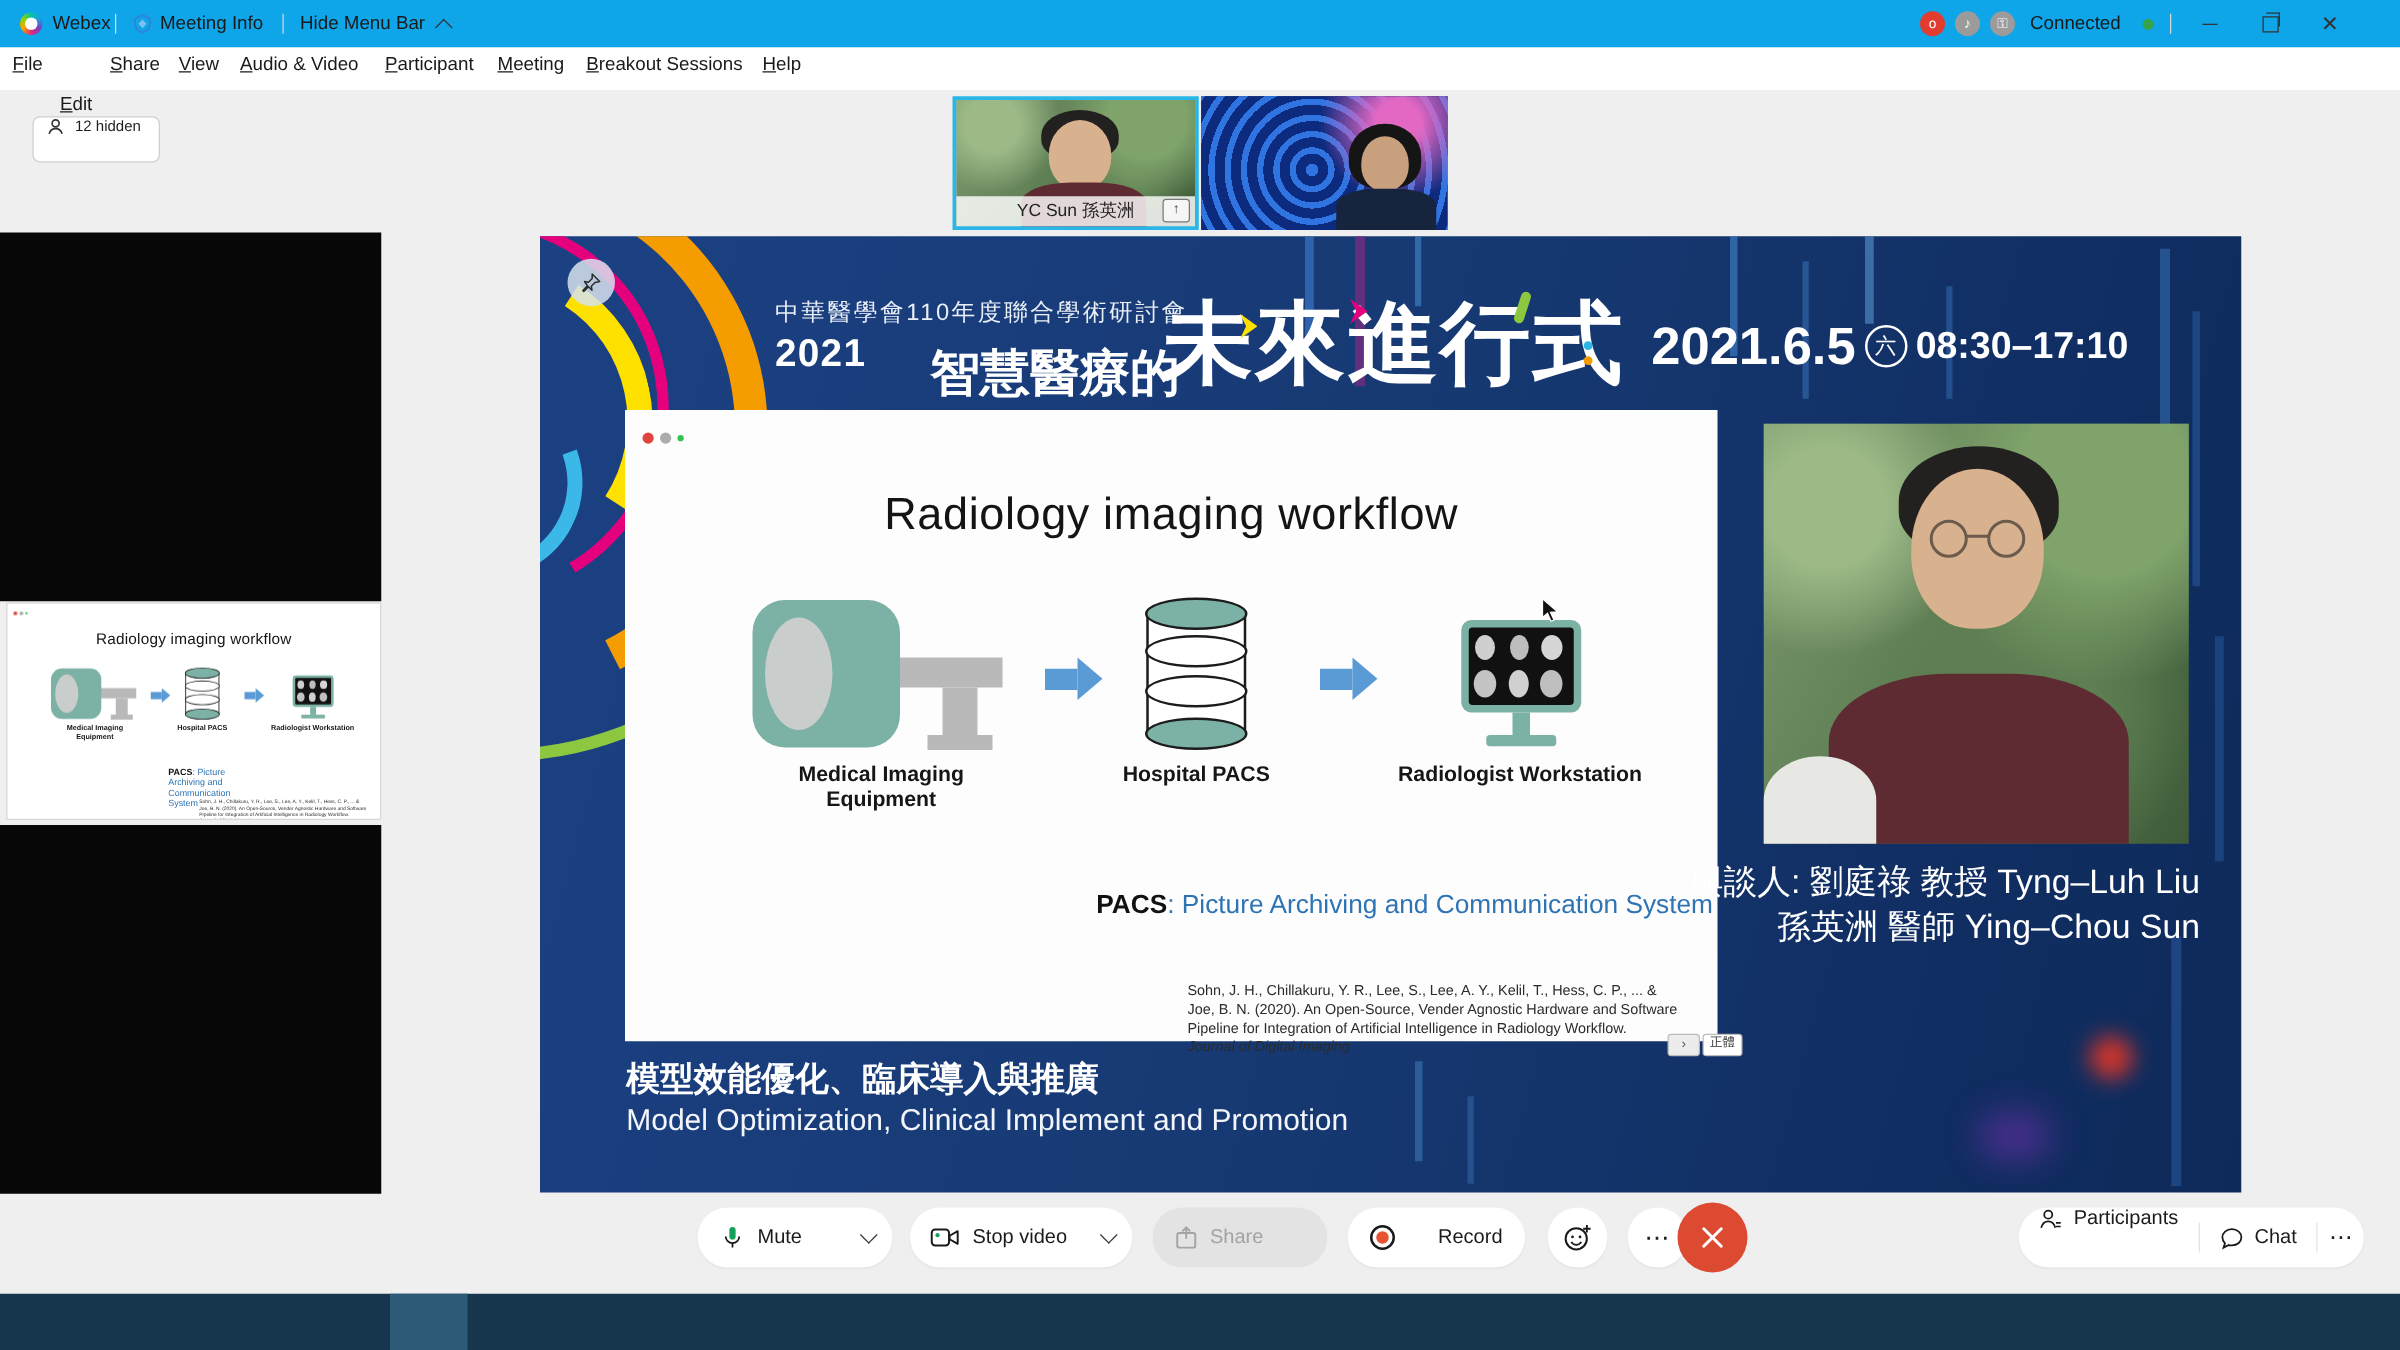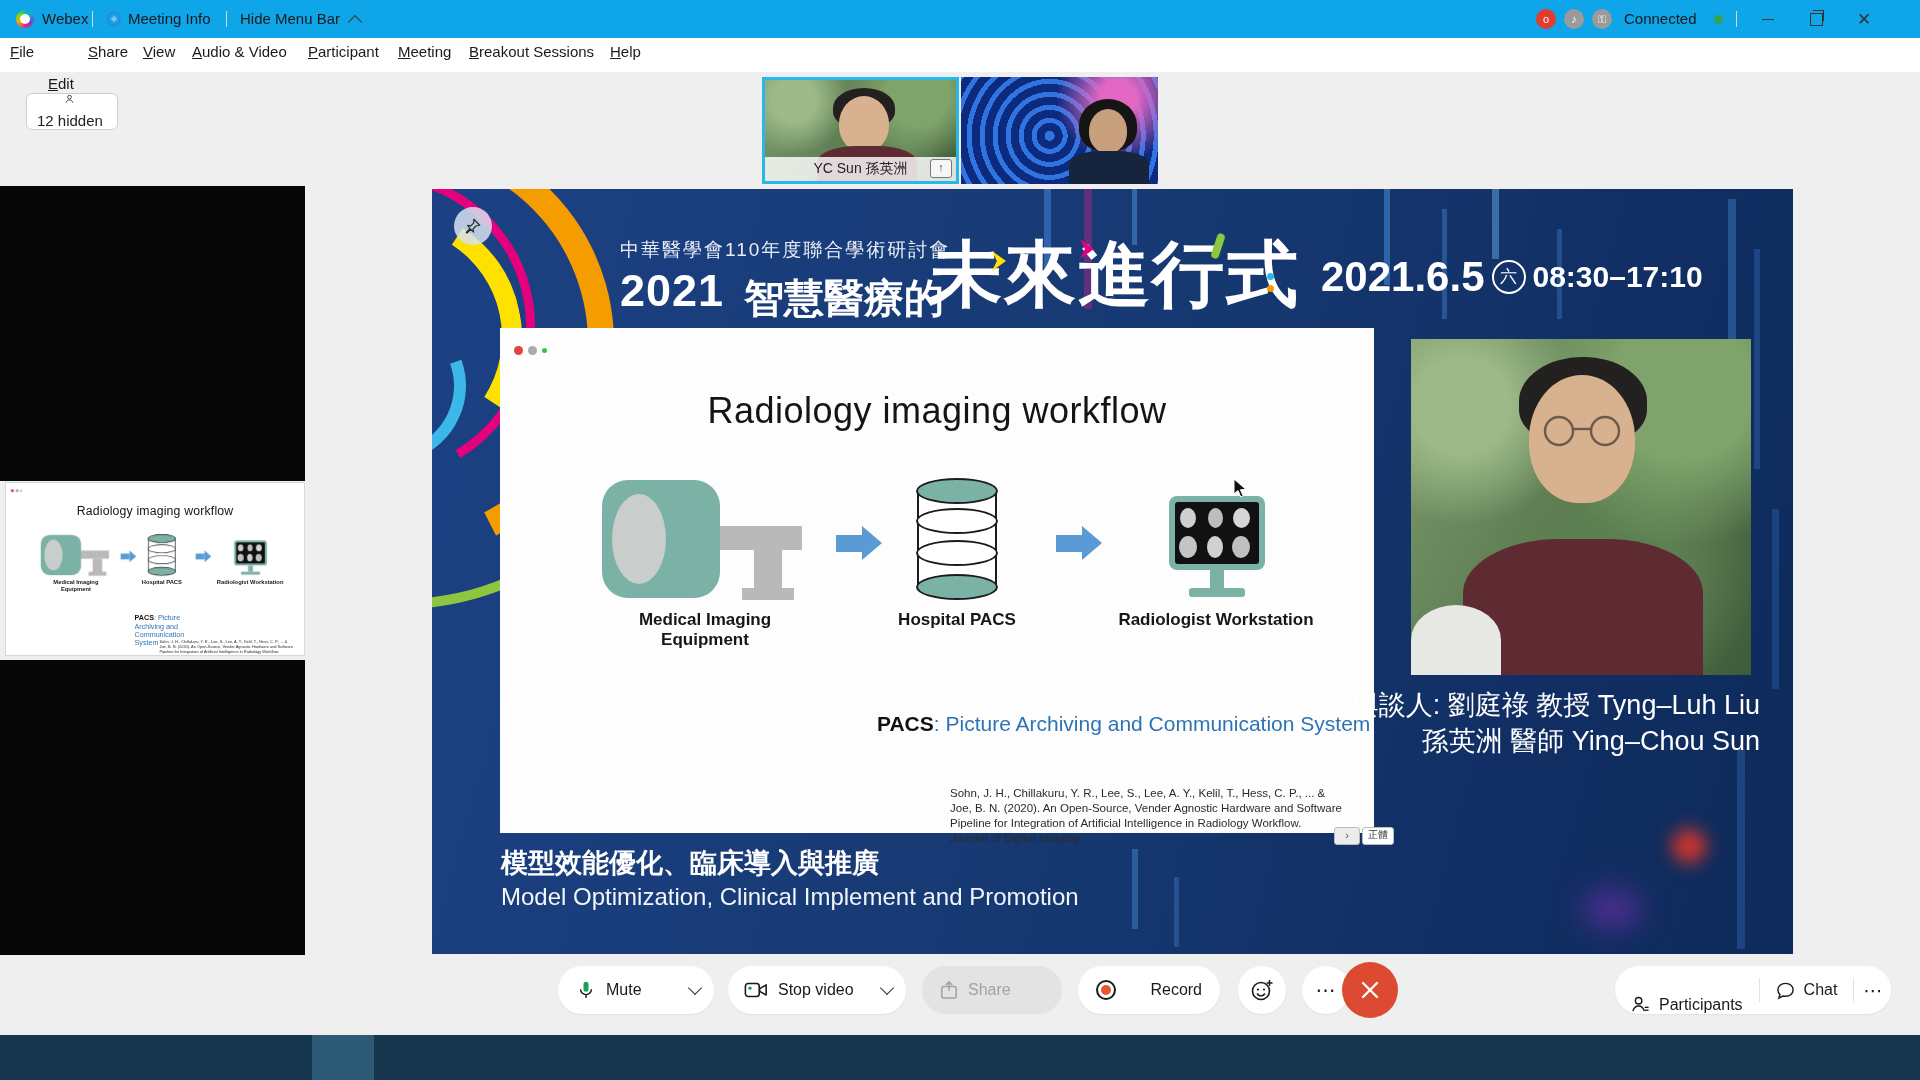--- a/index.html
+++ b/index.html
@@ -13,21 +13,21 @@
   .ring{border-radius:50%;background:conic-gradient(#00c2a8,#1f9ce0,#7a3fc1,#e0287a,#f7a600,#8fd400,#00c2a8);}
   .ring::after{content:"";position:absolute;inset:22%;background:#fff;border-radius:50%;}
   .statusdot{width:20px;height:20px;border-radius:50%;top:9px;color:#fff;font-size:11px;text-align:center;line-height:20px;}
   .winbtn{width:40px;height:38px;top:0;display:flex;align-items:center;justify-content:center;color:#333;}
   
   #menubar{left:0;top:38px;width:1920px;height:34px;background:#fff;}
   .menu-item{top:5px;font-size:15px;color:#1a1a1a;cursor:default;}
   .menu-item .k{text-decoration:underline;}
   
   #hidden-pill{left:26px;top:93px;height:35px;background:#fff;border:1px solid #cfcfcf;border-radius:6px;
-    display:flex;align-items:center;padding:0 14px 0 10px;gap:8px;font-size:15px;color:#1f1f1f;flex-direction:column;}
+    display:flex;align-items:flex-start;padding:0 14px 0 10px;gap:8px;font-size:12px;color:#1f1f1f;}
   
   .vthumb{top:77px;width:197px;height:107px;background:#123;overflow:hidden;}
   #vthumb1{left:762px;border:3px solid #2ab7e8;width:191px;height:101px;}
   #vthumb2{left:961px;}
   .vlabel{position:absolute;left:0;right:0;bottom:0;height:24px;background:rgba(255,255,255,.82);
     font-size:14px;color:#222;display:flex;align-items:center;justify-content:center;gap:8px;}
   .sharebadge{position:absolute;right:4px;bottom:3px;width:20px;height:17px;border:1px solid #777;border-radius:3px;
     background:rgba(255,255,255,.7);font-size:11px;line-height:15px;text-align:center;color:#444;}
   .trees{background:
     radial-gradient(circle at 15% 20%,#9cb987 0 12%,transparent 30%),
@@ -229,21 +229,21 @@
     <i class="stk" style="left:1240px;top:640px;width:34px;height:34px;border-radius:50%;background:#d5352b;filter:blur(9px);"></i>
     <i class="stk" style="left:1150px;top:700px;width:60px;height:40px;border-radius:50%;background:#5a2f9a;filter:blur(14px);opacity:.8;"></i>
 
     <div class="abs" style="left:22px;top:18px;width:38px;height:38px;border-radius:50%;background:rgba(214,226,238,.85);display:flex;align-items:center;justify-content:center;">
       <svg width="18" height="18" viewBox="0 0 24 24">
         <path d="M13 3l8 8-5 1-4 4 .8 4.2L9 16.5 4 21.5 3 20.5 8 15.5 4.8 11l4.2.8 4-4z" fill="none" stroke="#2b2b2b" stroke-width="1.6" stroke-linejoin="round"></path>
       </svg>
     </div>
 
     <div class="abs banner-sub" style="left:188px;top:48px;">中華醫學會110年度聯合學術研討會</div>
-    <div class="abs" style="left:188px;top:76px;font-size:45px;font-weight:bold;color:#fff;letter-spacing:1px;">2021</div>
+    <div class="abs" style="left:188px;top:76px;font-size:31px;font-weight:bold;color:#fff;letter-spacing:1px;">2021</div>
     <div class="abs" style="left:312px;top:82px;font-size:40px;font-weight:bold;color:#fff;">智慧醫療的</div>
     <div class="abs" style="left:498px;top:38px;font-size:72px;font-weight:bold;color:#fff;letter-spacing:2px;">未來進行式</div>
 
     <i class="stk" style="left:560px;top:62px;width:14px;height:20px;background:#ffe100;clip-path:polygon(0 0,100% 50%,0 100%,35% 50%);"></i>
     <i class="stk" style="left:648px;top:50px;width:14px;height:20px;background:#e5007d;clip-path:polygon(0 0,100% 50%,0 100%,35% 50%);"></i>
     <i class="stk" style="left:782px;top:44px;width:8px;height:26px;background:#8dc63f;transform:rotate(18deg);border-radius:4px;"></i>
     <i class="stk" style="left:835px;top:84px;width:7px;height:7px;border-radius:50%;background:#2ab7e8;"></i>
     <i class="stk" style="left:835px;top:96px;width:7px;height:7px;border-radius:50%;background:#f59c00;"></i>
     <div class="abs" style="left:889px;top:64px;color:#fff;display:flex;align-items:center;gap:7px;">
       <span style="font-size:42px;font-weight:bold;">2021.6.5</span>
@@ -387,21 +387,21 @@
   </div>
 
   <div class="abs" style="left:1342px;top:962px;width:56px;height:56px;border-radius:50%;background:#dc4a31;display:flex;align-items:center;justify-content:center;">
     <svg width="20" height="20" viewBox="0 0 20 20">
       <line x1="3" y1="3" x2="17" y2="17" stroke="#fff" stroke-width="2.4" stroke-linecap="round"></line>
       <line x1="17" y1="3" x2="3" y2="17" stroke="#fff" stroke-width="2.4" stroke-linecap="round"></line>
     </svg>
   </div>
 
   <div class="abs pill" style="left:1615px;width:276px;padding:0;box-sizing:border-box;">
-    <div style="display:flex;align-items:flex-end;gap:9px;padding:16px 16px;height:100%;">
+    <div style="display:flex;align-items:flex-start;gap:9px;padding:16px 16px;height:100%;">
       <svg width="19" height="19" viewBox="0 0 20 20">
         <circle cx="8" cy="6" r="3.4" fill="none" stroke="#1a1a1a" stroke-width="1.5"></circle>
         <path d="M2 17c1-3.6 3.4-5.4 6-5.4s5 1.8 6 5.4" fill="none" stroke="#1a1a1a" stroke-width="1.5"></path>
         <line x1="14.5" y1="13" x2="18.5" y2="13" stroke="#1a1a1a" stroke-width="1.4"></line>
         <line x1="14.5" y1="16" x2="18.5" y2="16" stroke="#1a1a1a" stroke-width="1.4"></line>
       </svg>
       <span>Participants</span>
     </div>
     <div class="vdiv"></div>
     <div style="display:flex;align-items:center;gap:9px;padding:0 16px;height:100%;">

